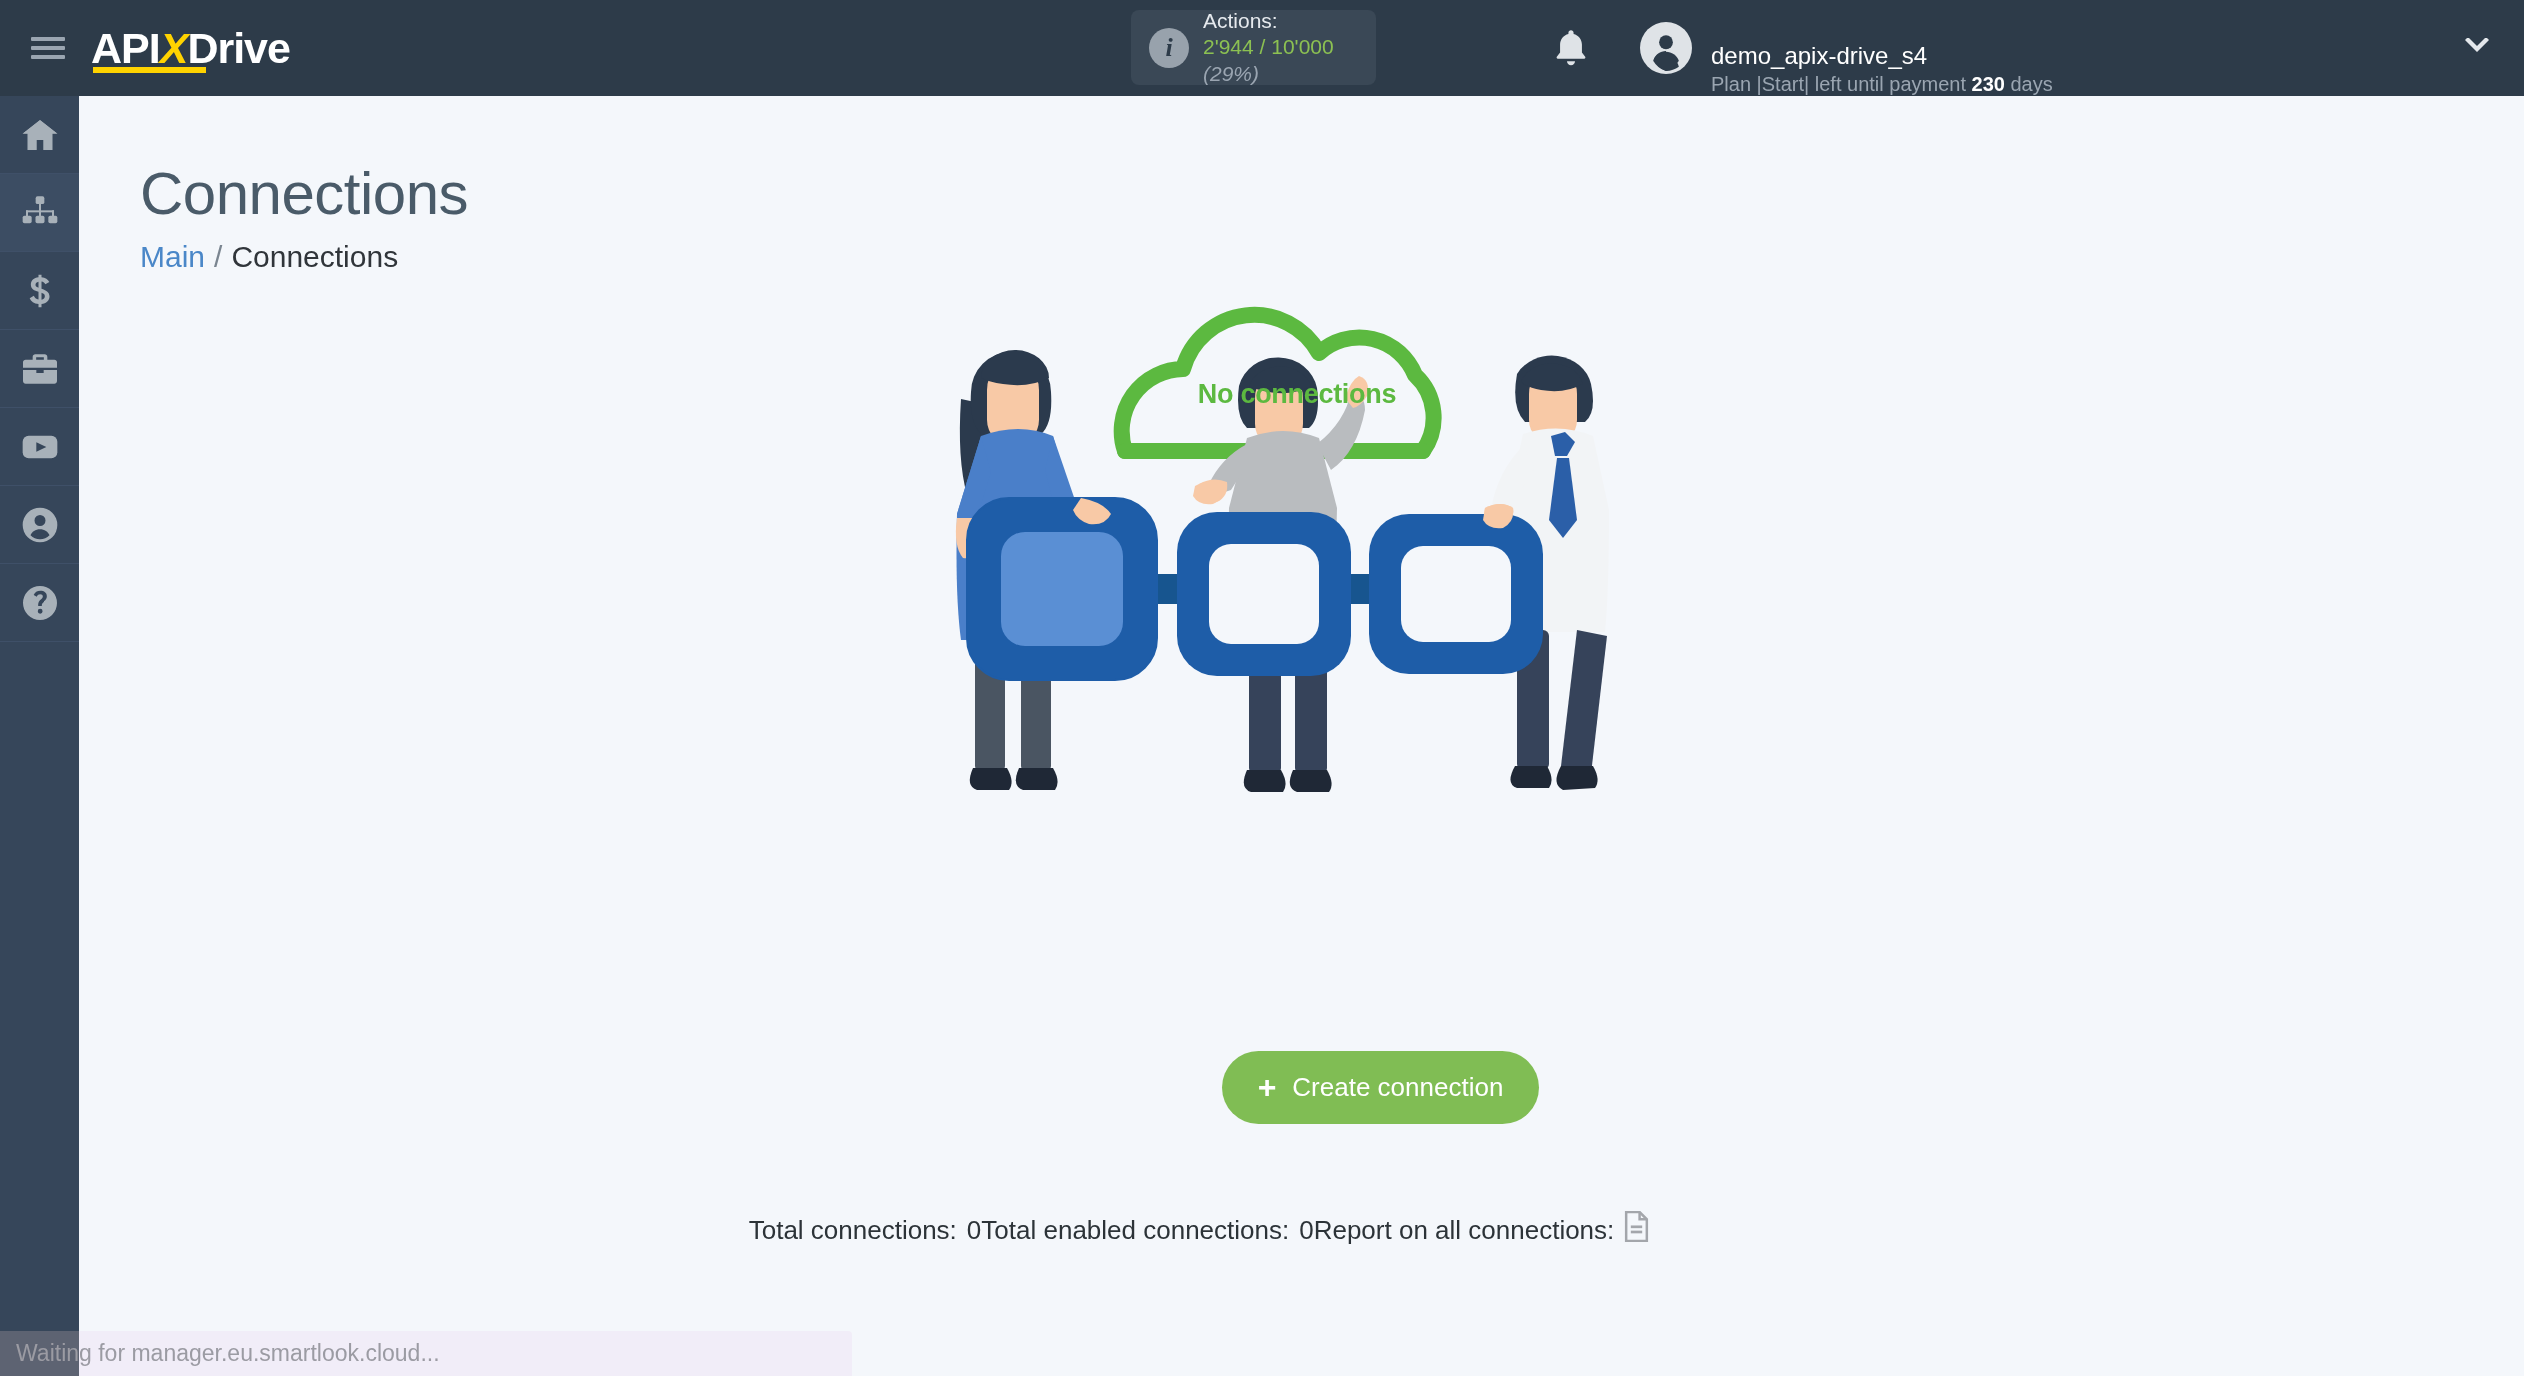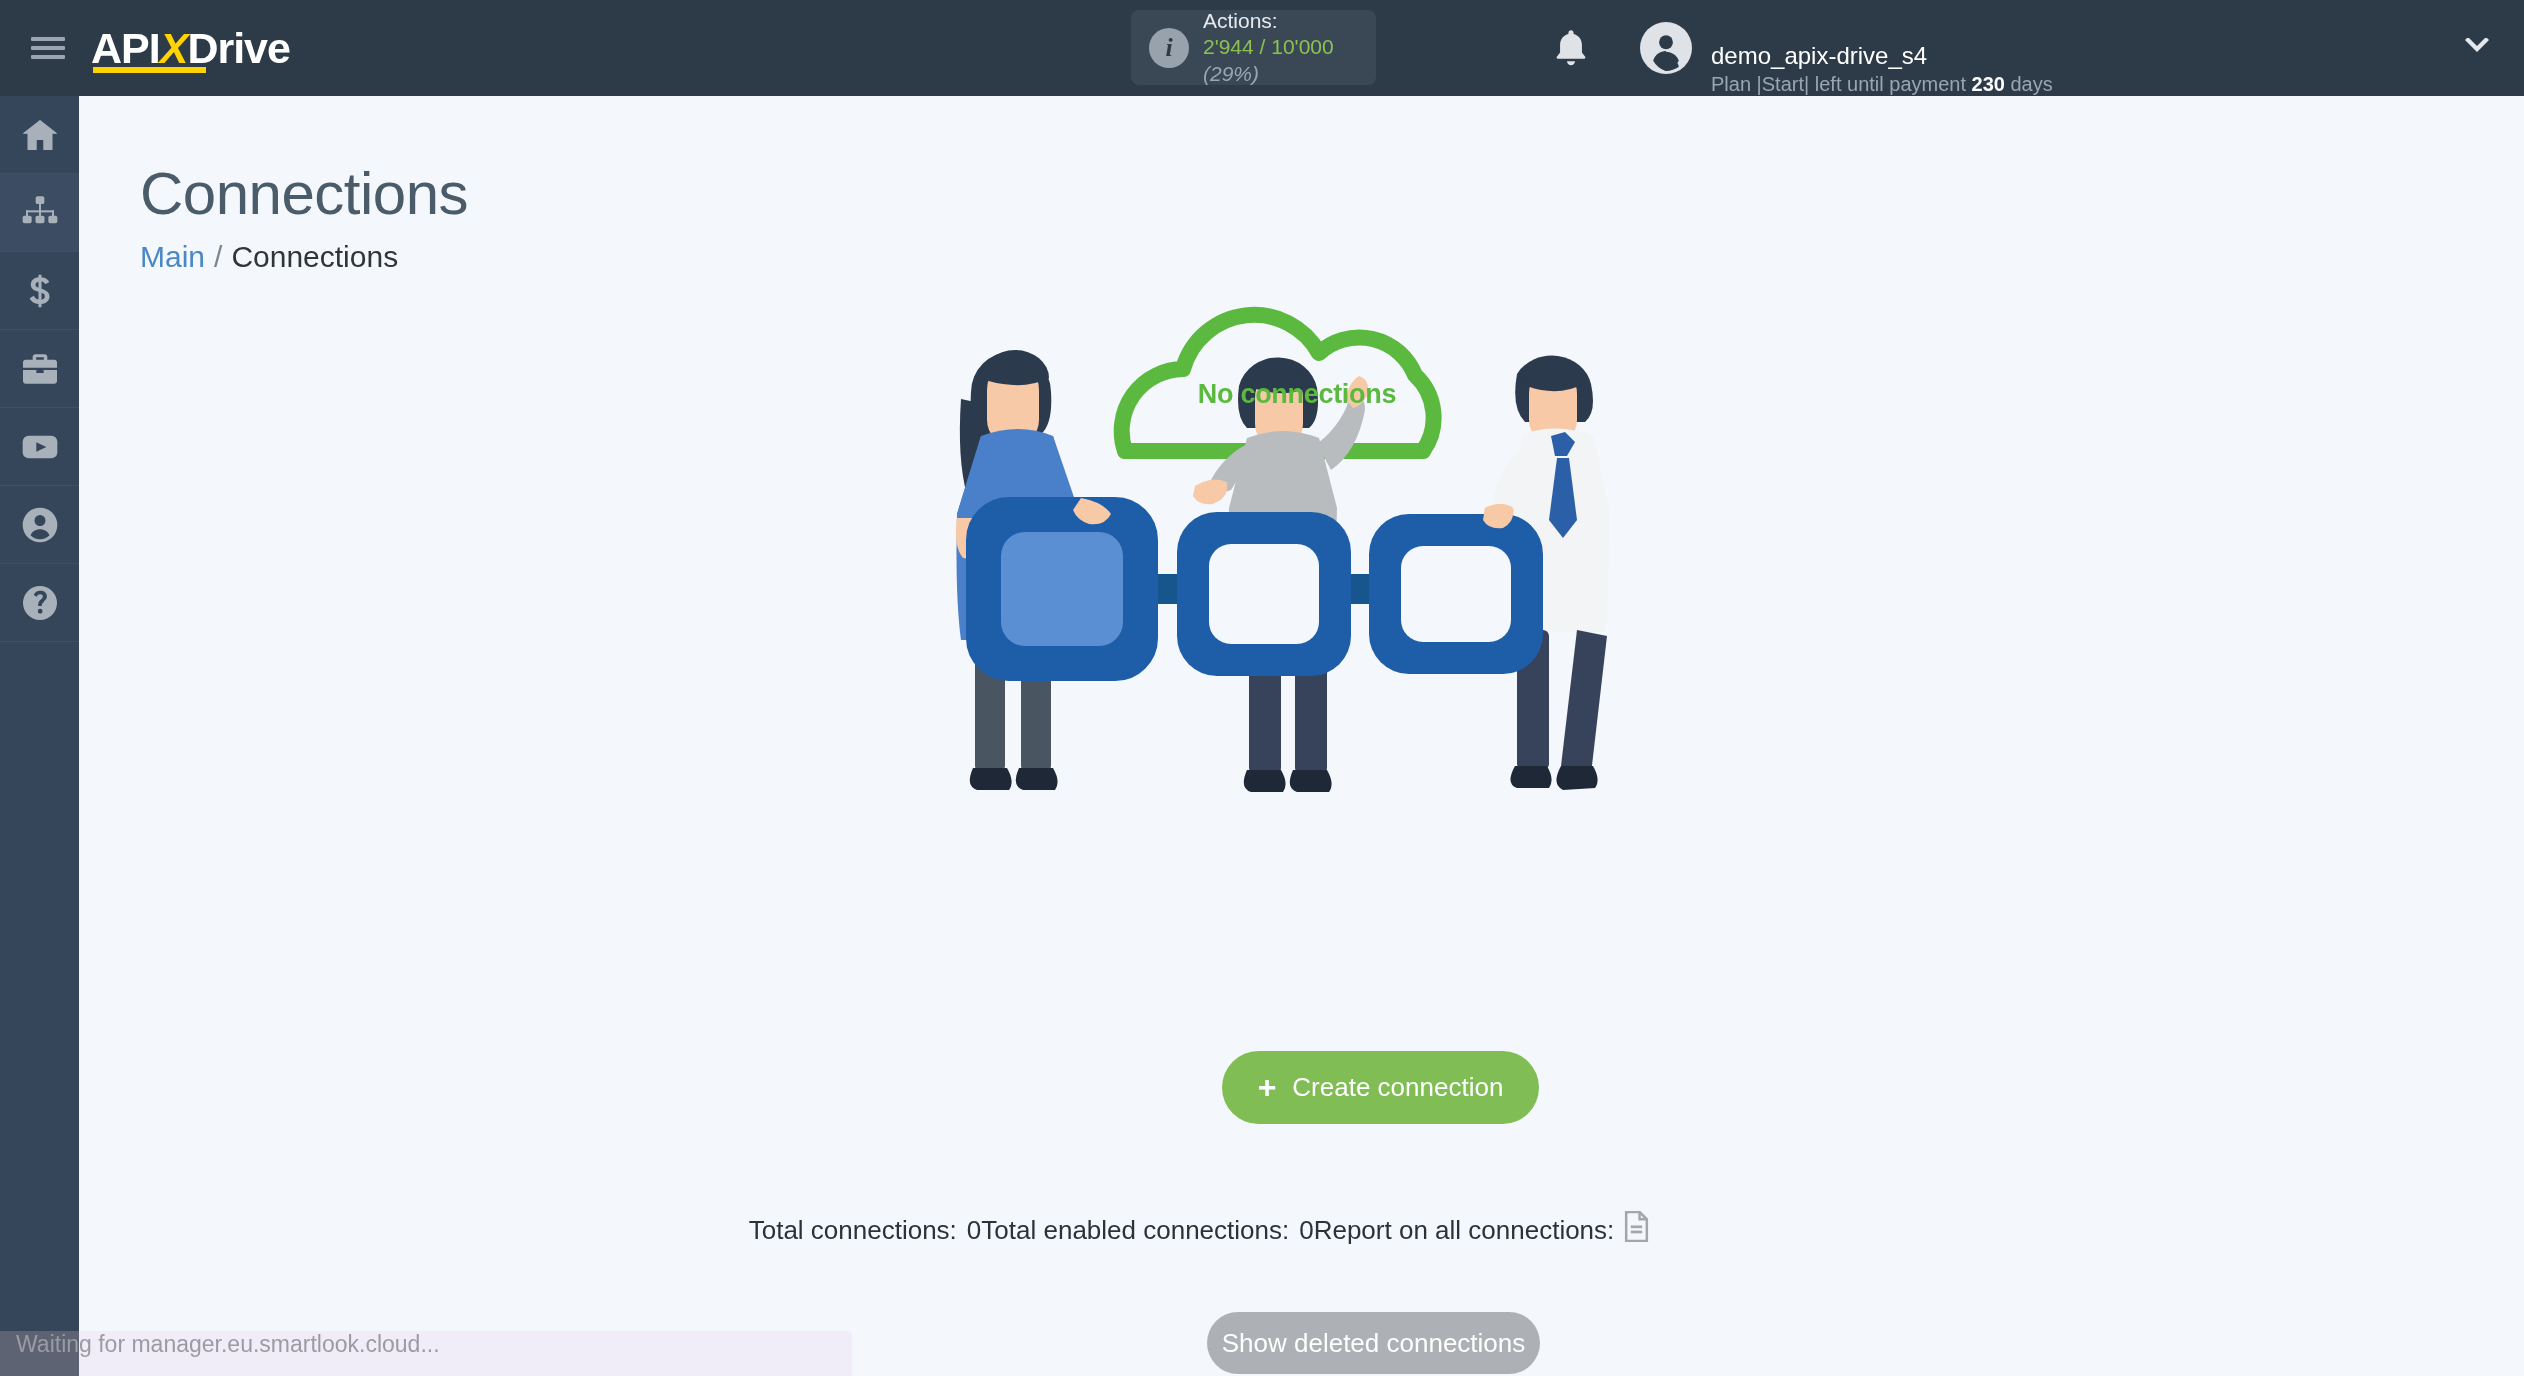--- a/index.html
+++ b/index.html
@@ -131,21 +131,21 @@
 
   .deleted-btn{
     position:absolute; left:1128px; top:1216px; width:333px; height:62px;
     background:#adb0b5; border:none; border-radius:31px; color:#fff;
     font-size:26px; font-family:"Liberation Sans", sans-serif; cursor:pointer;
   }
 
   
   .statusbar{
     position:absolute; left:0; bottom:0; width:852px; height:45px;
-    background:#f1edf8; display:flex; 
+    background:#f1edf8; display:flex; align-items:center;
     border-top-right-radius:4px;
     z-index:25;
   }
   .statusbar .dim{
     position:absolute; left:0; top:0; width:79px; height:45px; background:#5d6372;
   }
   .statusbar .txt{
     position:relative; padding-left:16px; font-size:23px; color:#9b9ba3;
     white-space:nowrap;
   }
@@ -376,19 +376,18 @@
         <svg viewBox="0 0 24 30" width="25" height="31">
           <path d="M2 1h13l7 7v21H2z" fill="#f4f7fb" stroke="#a3a6ab" stroke-width="2.4"></path>
           <path d="M15 1v7h7" fill="none" stroke="#a3a6ab" stroke-width="2.4"></path>
           <rect x="6.5" y="14" width="11" height="2.6" fill="#a3a6ab"></rect>
           <rect x="6.5" y="19" width="11" height="2.6" fill="#a3a6ab"></rect>
         </svg>
       </span>
     </div>
   </div>
 
-  <button class="deleted-btn">Show deleted connections</button>
 </div>
 
 <div class="statusbar">
   <div class="dim"></div>
   <div class="txt">Waiting for manager.eu.smartlook.cloud...</div>
 </div>
 
 </body></html>

